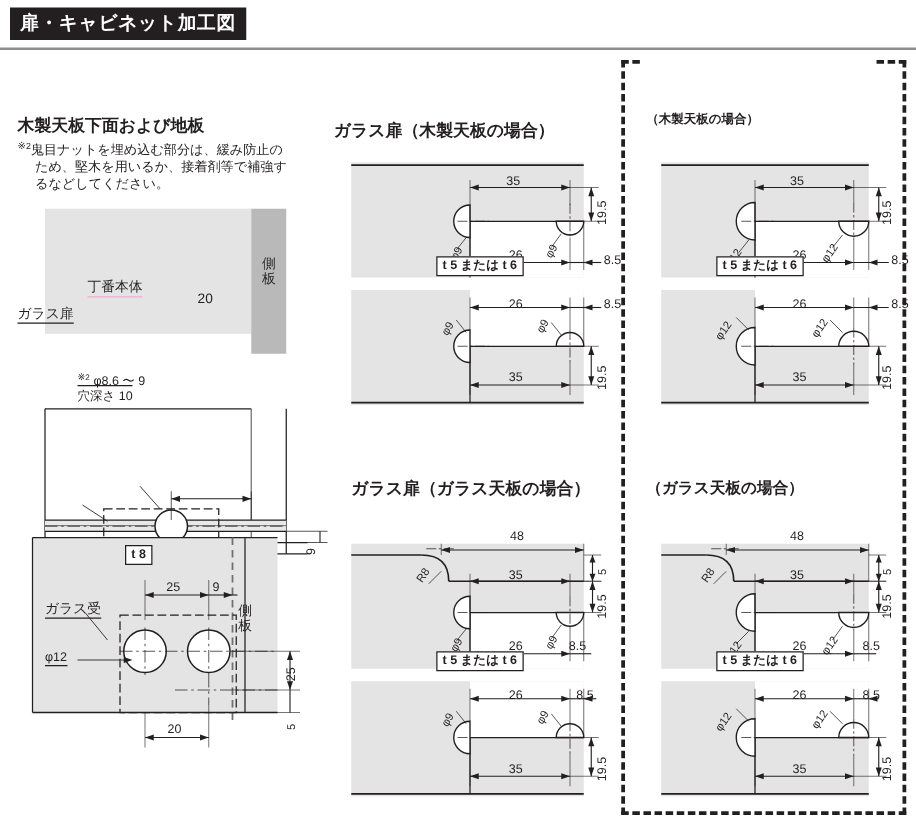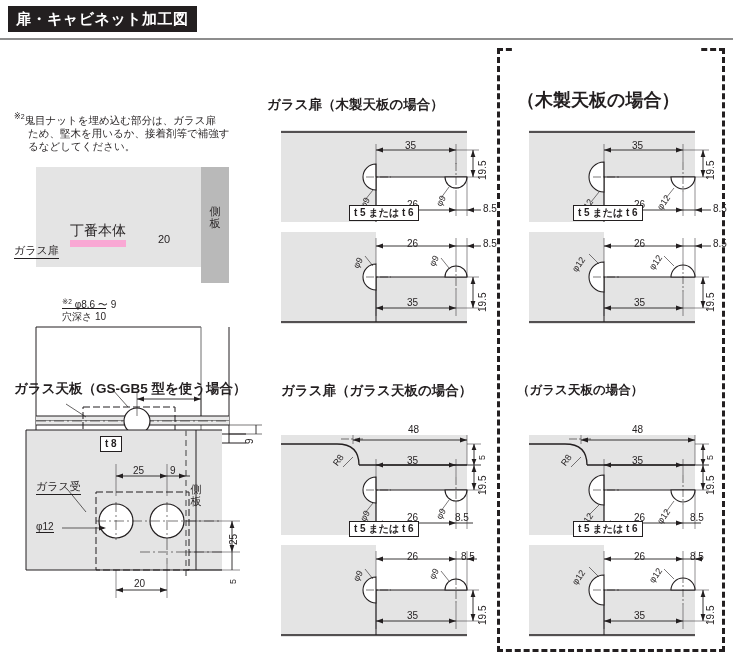--- a/index.html
+++ b/index.html
@@ -55,23 +55,24 @@
 <div class="page">
 
   <div class="hdr">
     <div class="hdr-tag">扉・キャビネット加工図</div>
   </div>
   <div class="hdr-rule"></div>
 
   <div class="dash-box"></div>
   <div class="dash-mask"></div>
 
+  <div style="position:absolute;left:14px;top:92px;" class="ttl">木製天板下面および地板</div>
 
   <div style="position:absolute;left:14px;top:110px;width:250px;font-size:10.5px;line-height:13px;">
-    <span style="font-size:8px;vertical-align:super;">※</span><span style="font-size:7px;vertical-align:super;">2</span><span>鬼目ナットを埋め込む部分は、ガラス扉</span><br>
+    <span style="font-size:8px;vertical-align:super;">※</span><span style="font-size:7px;vertical-align:super;">2</span><span>鬼目ナットを埋め込む部分は、緩み防止の</span><br>
     <span style="display:inline-block;margin-left:14px;">ため、堅木を用いるか、接着剤等で補強す</span><br>
     <span style="display:inline-block;margin-left:14px;">るなどしてください。</span>
   </div>
 
   <div class="panel" style="left:36px;top:167px;width:165px;height:100px;"></div>
   <div class="dkgray" style="left:201px;top:167px;width:28px;height:116px;"></div>
   <div class="sidepanel-label" style="left:208px;top:205px;">側板</div>
 
   <svg width="280" height="140" style="left:0;top:160px;">
 
@@ -105,21 +106,21 @@
     <line x1="256" y1="265" x2="256" y2="274" stroke="#231f20" stroke-width="0.9"></line>
 
     <line x1="112" y1="229" x2="128" y2="247" stroke="#231f20" stroke-width="0.7"></line>
 
     <line x1="66" y1="244" x2="86" y2="257" stroke="#231f20" stroke-width="0.7"></line>
 
     <line x1="137" y1="272" x2="155" y2="300" stroke="#231f20" stroke-width="0.7"></line>
     <line x1="155" y1="300" x2="110" y2="300" stroke="#231f20" stroke-width="0.7"></line>
   </svg>
 
-  <div class="htext" style="left:70px;top:222px;font-size:14px;border-bottom:7px solid #f9a8d4;">丁番本体</div>
+  <div class="htext" style="left:70px;top:222px;font-size:11px;border-bottom:1px solid #f9a8d4;">丁番本体</div>
   <div class="htext" style="left:14px;top:243px;font-size:11px;border-bottom:1px solid #231f20;">ガラス扉</div>
   <div class="htext" style="left:188px;top:387px;"></div>
   <div class="htext" style="left:158px;top:233px;font-size:11px;">20</div>
   <div class="vtext" style="left:244px;top:444px;transform:rotate(-90deg);font-size:10px;">9</div>
 
   <div style="position:absolute;left:62px;top:297px;font-size:10px;white-space:nowrap;">
     <span style="font-size:7.5px;vertical-align:super;">※</span><span style="font-size:6.5px;vertical-align:super;">2</span>
     <span>φ8.6 〜 9</span>
   </div>
   <div style="position:absolute;left:62px;top:308px;font-size:10px;white-space:nowrap;border-top:1px solid #231f20;padding-top:1px;">穴深さ 10</div>
@@ -206,21 +207,21 @@
     <line x1="92" y1="34" x2="84" y2="24" stroke="#231f20" stroke-width="0.6"></line>
     <line x1="168" y1="36" x2="160" y2="26" stroke="#231f20" stroke-width="0.6"></line>
   </svg>
   <div class="htext" style="left:407px;top:238px;">26</div>
   <div class="htext" style="left:483px;top:238px;">8.5</div>
   <div class="htext" style="left:407px;top:297px;">35</div>
   <div class="vtext" style="left:477px;top:312px;transform:rotate(-90deg);">19.5</div>
   <div class="vtext" style="left:351px;top:265px;transform:rotate(-60deg);font-size:9px;">φ9</div>
   <div class="vtext" style="left:427px;top:263px;transform:rotate(-60deg);font-size:9px;">φ9</div>
 
-  <div style="position:absolute;left:517px;top:88px;font-size:18px;font-weight:bold;white-space:nowrap;">（木製天板の場合）</div>
+  <div style="position:absolute;left:517px;top:88px;font-size:10px;font-weight:bold;white-space:nowrap;">（木製天板の場合）</div>
 
   <div class="panel" style="left:529px;top:130px;width:166px;height:92px;"></div>
   <svg width="200" height="110" style="left:529px;top:130px;">
     <line x1="0" y1="2" x2="166" y2="2" stroke="#231f20" stroke-width="1.4"></line>
     <rect x="75" y="47" width="91" height="45" fill="#ffffff" stroke="none"></rect>
     <line x1="75" y1="47" x2="166" y2="47" stroke="#231f20" stroke-width="1"></line>
     <line x1="75" y1="47" x2="75" y2="92" stroke="#231f20" stroke-width="1"></line>
     <path d="M75,32 a15,15 0 1,0 0,30 z" fill="#ffffff" stroke="#231f20" stroke-width="1.1"></path>
     <path d="M142,47 a12,12 0 1,0 24,0 z" fill="#ffffff" stroke="#231f20" stroke-width="1.1"></path>
     <line x1="64" y1="47" x2="90" y2="47" stroke="#231f20" stroke-width="0.6" stroke-dasharray="8,2,2,2"></line>
@@ -285,21 +286,20 @@
     <line x1="70" y1="32" x2="60" y2="22" stroke="#231f20" stroke-width="0.6"></line>
     <line x1="145" y1="34" x2="135" y2="24" stroke="#231f20" stroke-width="0.6"></line>
   </svg>
   <div class="htext" style="left:634px;top:238px;">26</div>
   <div class="htext" style="left:713px;top:238px;">8.5</div>
   <div class="htext" style="left:634px;top:297px;">35</div>
   <div class="vtext" style="left:705px;top:312px;transform:rotate(-90deg);">19.5</div>
   <div class="vtext" style="left:570px;top:268px;transform:rotate(-55deg);font-size:9px;">φ12</div>
   <div class="vtext" style="left:647px;top:266px;transform:rotate(-55deg);font-size:9px;">φ12</div>
 
-  <div style="position:absolute;left:14px;top:380px;" class="ttl">ガラス天板（GS-GB5 型を使う場合）</div>
 
   <div class="panel" style="left:26px;top:430px;width:196px;height:140px;"></div>
   <svg width="280" height="200" style="left:0;top:430px;">
     <line x1="26" y1="0" x2="222" y2="0" stroke="#231f20" stroke-width="1"></line>
     <line x1="26" y1="0" x2="26" y2="140" stroke="#231f20" stroke-width="1"></line>
     <line x1="26" y1="140" x2="222" y2="140" stroke="#231f20" stroke-width="1.2"></line>
 
     <line x1="186" y1="0" x2="186" y2="148" stroke="#6f6f6f" stroke-width="1.4" stroke-dasharray="6,4"></line>
     <line x1="196" y1="0" x2="196" y2="140" stroke="#231f20" stroke-width="1"></line>
 

